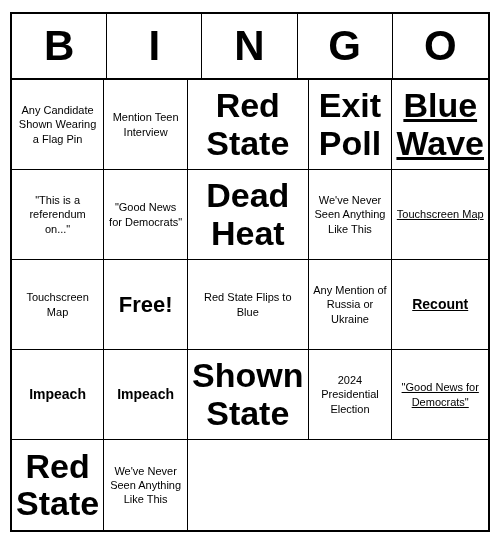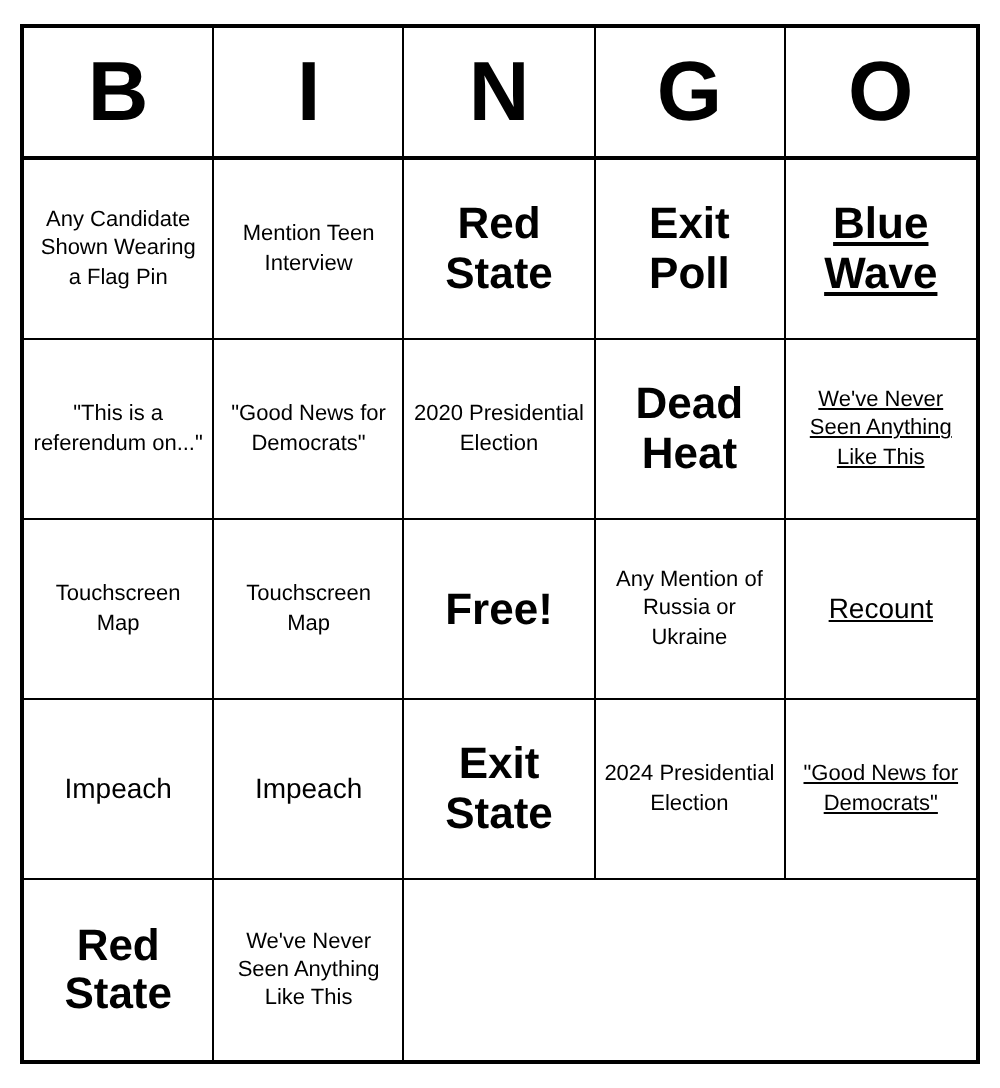--- a/index.html
+++ b/index.html
@@ -53,25 +53,25 @@
     }
     .bingo-cell:nth-child(n+21) {
       border-bottom: none;
     }
     .bingo-cell.small-text {
       font-size: 11px;
       line-height: 1.3;
     }
     .bingo-cell.medium-text {
       font-size: 14px;
-      font-weight: normal;
+      font-weight: bold;
       line-height: 1.2;
     }
     .bingo-cell.large-text {
-      font-size: 22px;
+      font-size: 34px;
       font-weight: bold;
       line-height: 1.1;
     }
     .bingo-cell.free-cell {
       font-size: 22px;
       font-weight: bold;
     }
     .cell-text {
       display: block;
     }
@@ -102,52 +102,52 @@
       </div>
       <div class="bingo-cell large-text">
         <span class="cell-text">Blue Wave</span>
       </div>
       <div class="bingo-cell small-text">
         <span class="cell-text">"This is a referendum on..."</span>
       </div>
       <div class="bingo-cell small-text">
         <span class="cell-text">"Good News for Democrats"</span>
       </div>
-      <div class="bingo-cell small-text">
-        <span class="cell-text">2020 Presidential Election</span>
-      </div>
       <div class="bingo-cell large-text">
         <span class="cell-text">Dead Heat</span>
       </div>
       <div class="bingo-cell small-text">
         <span class="cell-text">We've Never Seen Anything Like This</span>
       </div>
       <div class="bingo-cell small-text">
         <span class="cell-text">Touchscreen Map</span>
       </div>
       <div class="bingo-cell small-text">
         <span class="cell-text">Touchscreen Map</span>
       </div>
       <div class="bingo-cell free-cell">
         <span class="cell-text">Free!</span>
       </div>
       <div class="bingo-cell small-text">
+        <span class="cell-text">Red State Flips to Blue</span>
+      </div>
+      <div class="bingo-cell small-text">
         <span class="cell-text">Any Mention of Russia or Ukraine</span>
       </div>
       <div class="bingo-cell medium-text">
         <span class="cell-text">Recount</span>
       </div>
       <div class="bingo-cell medium-text">
         <span class="cell-text">Impeach</span>
       </div>
       <div class="bingo-cell medium-text">
         <span class="cell-text">Impeach</span>
       </div>
       <div class="bingo-cell large-text">
-        <span class="cell-text">Exit State</span>
+        <span class="cell-text">Shown State</span>
       </div>
       <div class="bingo-cell small-text">
         <span class="cell-text">2024 Presidential Election</span>
       </div>
       <div class="bingo-cell small-text">
         <span class="cell-text">"Good News for Democrats"</span>
       </div>
       <div class="bingo-cell large-text">
         <span class="cell-text">Red State</span>
       </div>

